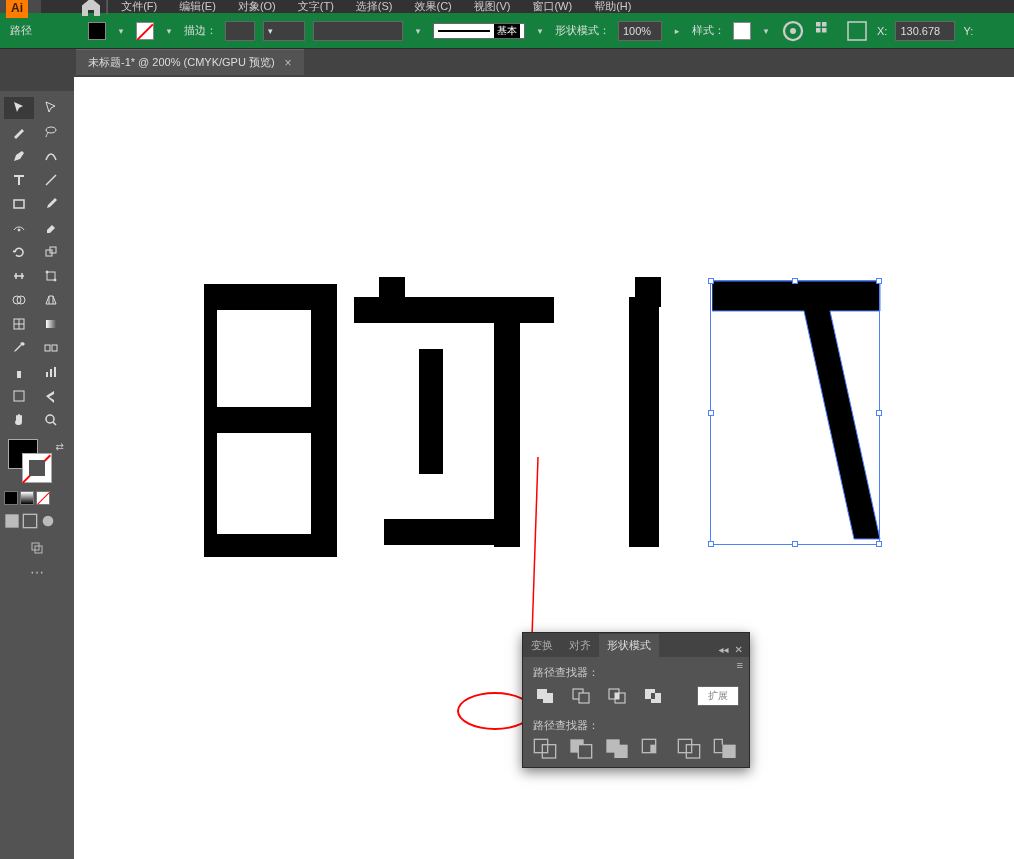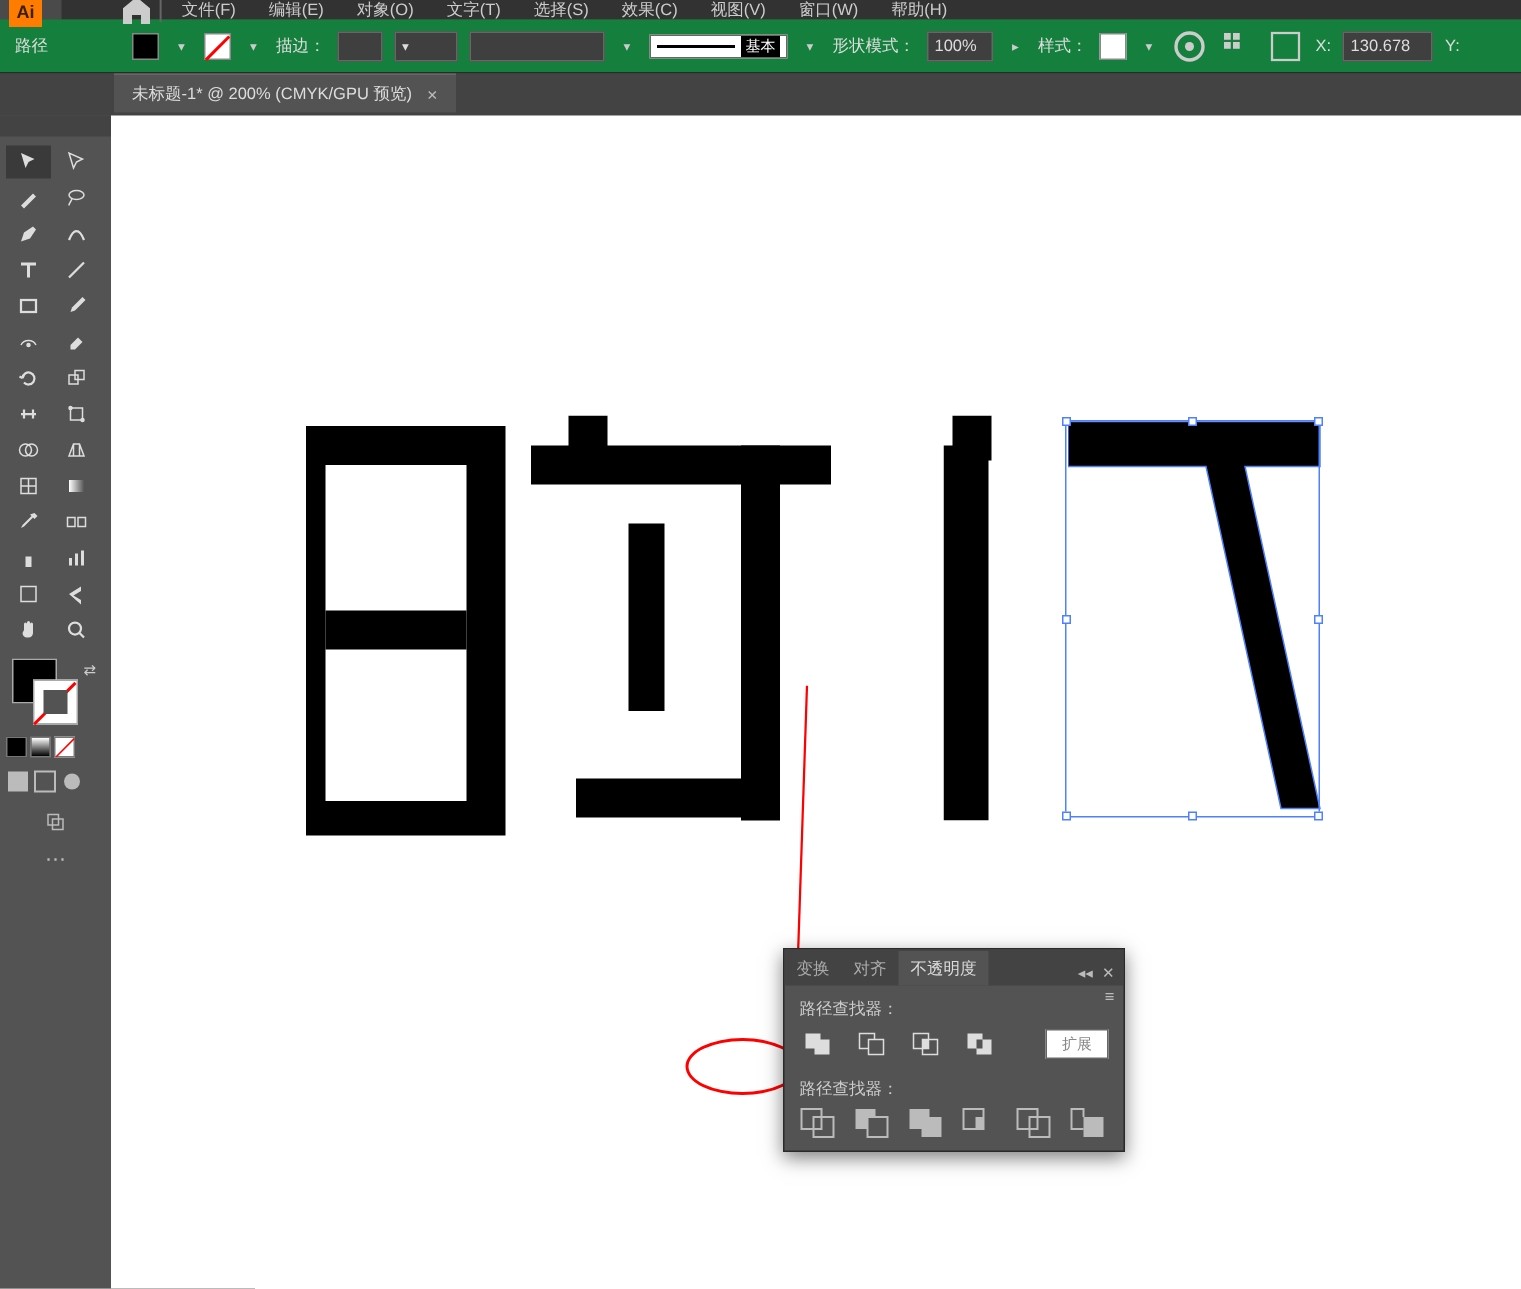--- a/index.html
+++ b/index.html
@@ -430,21 +430,21 @@
     <svg class="red-arrow" style="top:380px;left:450px" width="20" height="260">
       <line x1="14" y1="0" x2="6" y2="240" stroke="red" stroke-width="1.5"></line>
       <polygon points="6,250 2,238 10,238" fill="red"></polygon>
     </svg>
     <div class="red-circle" style="top:615px;left:383px;width:76px;height:38px"></div>
 
     <div class="panel" style="top:555px;left:448px">
       <div class="panel-tabs">
         <div class="panel-tab">变换</div>
         <div class="panel-tab">对齐</div>
-        <div class="panel-tab active">不透明度</div>
+        <div class="panel-tab active">形状模式</div>
         <div class="panel-close">
           <span>◂◂</span>
           <span>✕</span>
         </div>
       </div>
       <div class="panel-menu">≡</div>
       <div class="panel-body">
         <div class="panel-label">路径查找器：</div>
         <div class="mode-row">
           <div class="mode-btn">

